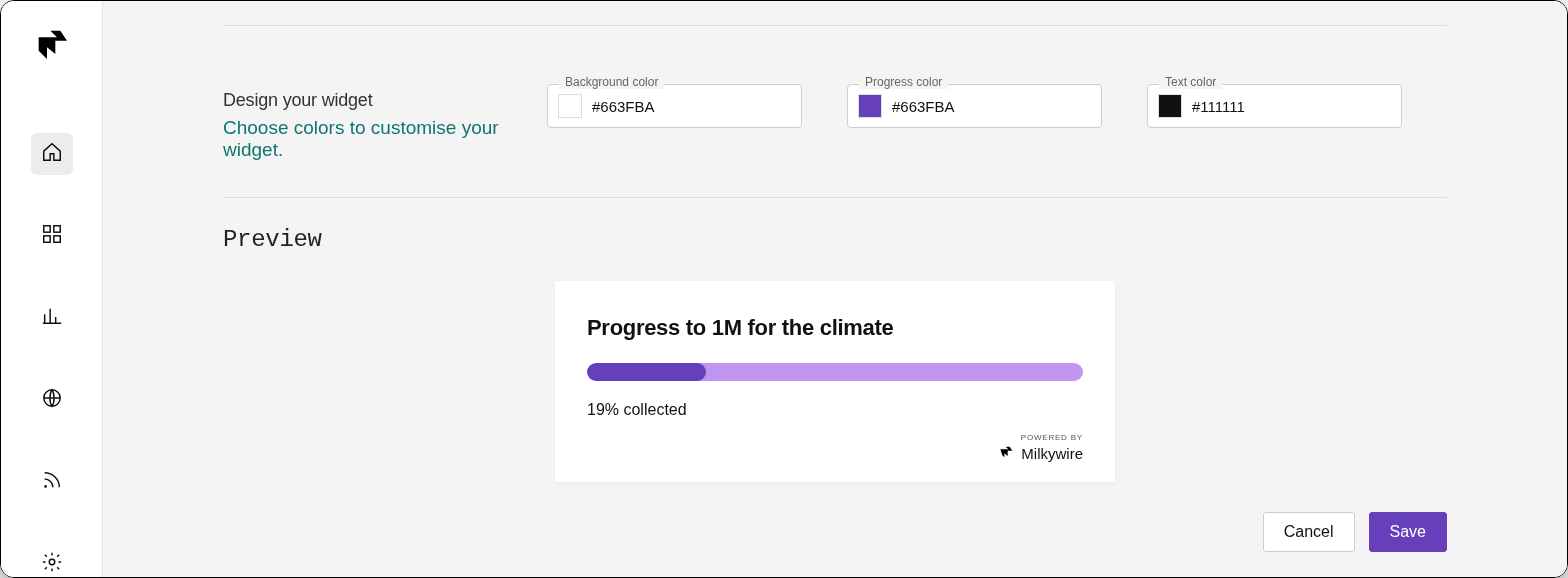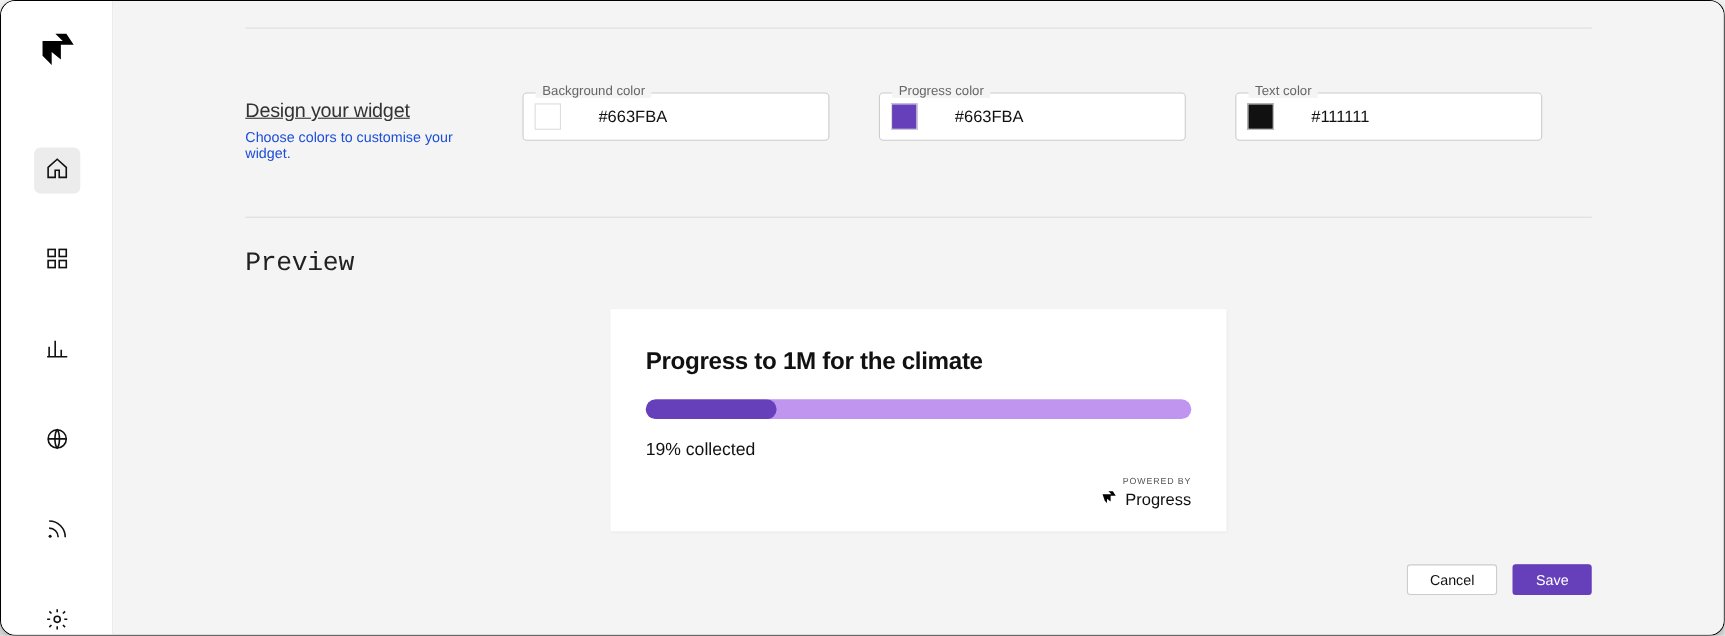--- a/index.html
+++ b/index.html
@@ -23,59 +23,58 @@
   .nav-item.active { background:#ececec; }
   .nav-item svg { width:22px; height:22px; stroke:#111; fill:none; stroke-width:1.6; }
 
   .main { flex:1; background:#f4f4f4; padding: 0 0 24px 0; overflow:auto; }
   .main-inner { padding: 0 120px 0 120px; }
 
   .section-sep { height:1px; background:#ddd; margin: 24px 0 18px 0; }
 
   .design-row { display:flex; gap:48px; }
   .design-text { width:280px; padding-top:46px; }
-  .design-title { font-size:18px; font-weight:500; color:#333; letter-spacing:-.2px;text-decoration:underline; }
-  .design-sub   { font-size:13px; color:#1d4ed8; margin-top:6px; }
+  .design-title { font-size:18px; font-weight:500; color:#333; letter-spacing:-.2px; }
+  .design-sub   { font-size:19px; color:#0f766e; margin-top:6px; }
 
   .color-grid { flex:1; display:grid; grid-template-columns: 1fr 1fr 1fr 1fr; grid-template-rows:auto auto; column-gap:20px; row-gap:12px; padding-top:40px;gap:45px; }
   .field { position:relative; }
   .field-label {
     position:absolute; top:-9px; left:12px; background:#f4f4f4; padding:0 6px;
     font-size:12px; color:#666;
   }
   .field-box {
     height:44px; background:#fff; border:1px solid #ccc; border-radius:4px;
     display:flex; align-items:center; gap:10px; padding:0 10px;
   }
   .swatch { width:24px; height:24px; border:1px solid #ddd; }
   .field-input {
     border:none; outline:none; font-size:15px; color:#111; background:transparent; flex:1;
     font-family:inherit;
-    margin-left:24px;
   }
 
   .preview-h { font-size:24px; color:#222; font-weight:400; margin-top:28px; letter-spacing:-.3px;font-family:Liberation Mono, monospace; }
 
   .preview-card {
     width:560px; background:#fff; margin: 28px auto 0 auto; padding:34px 32px 18px 32px;
     box-shadow:0 1px 3px rgba(0,0,0,.05);
   }
   .prev-title { font-size:22px; font-weight:600; color:#111; letter-spacing:-.3px; }
   .bar-track {
     margin-top:22px; width:100%; height:18px; border-radius:9px; background:#BF95F0; overflow:hidden;
   }
   .bar-fill { height:100%; border-radius:9px; background:#663FBA; }
   .collected { margin-top:20px; font-size:16px; color:#111; }
   .powered { margin-top:14px; text-align:right; }
   .powered .pb-label { font-size:8px; color:#555; letter-spacing:.8px; display:block; margin-bottom:2px; }
   .powered .pb-brand { display:inline-flex; align-items:center; gap:6px; font-size:15px; color:#111; }
   .powered .pb-brand svg { width:16px; height:16px; }
 
   .actions { display:flex; justify-content:flex-end; gap:14px; padding: 30px 120px 0 0; }
-  .btn { height:28px; padding:0 20px; border-radius:3px; font-size:13px; cursor:pointer; font-family:inherit; }
+  .btn { height:40px; padding:0 20px; border-radius:3px; font-size:16px; cursor:pointer; font-family:inherit; }
   .btn-cancel { background:#fff; border:1px solid #ccc; color:#111; }
   .btn-save   { background:#663FBA; border:1px solid #663FBA; color:#fff; }
 </style>
 </head>
 <body>
 
 <div class="shell">
 
   <aside class="sidebar">
     <div class="logo">
@@ -186,21 +185,21 @@
         </div>
         <div class="collected">19% collected</div>
         <div class="powered">
           <span class="pb-label">POWERED BY</span>
           <span class="pb-brand">
             <span>
               <svg viewBox="0 0 24 24">
                   <path d="M2 8 L14 8 L10 4 L16 4 L20 10 L13 10 L13 18 L8 14 L8 20 L5 17 Z" fill="#000"></path>
                 </svg>
             </span>
-            <span>Progress</span>
+            <span>Milkywire</span>
           </span>
         </div>
       </div>
     </div>
 
     <div class="actions">
       <button class="btn btn-cancel">Cancel</button>
       <button class="btn btn-save">Save</button>
     </div>
   </main>

